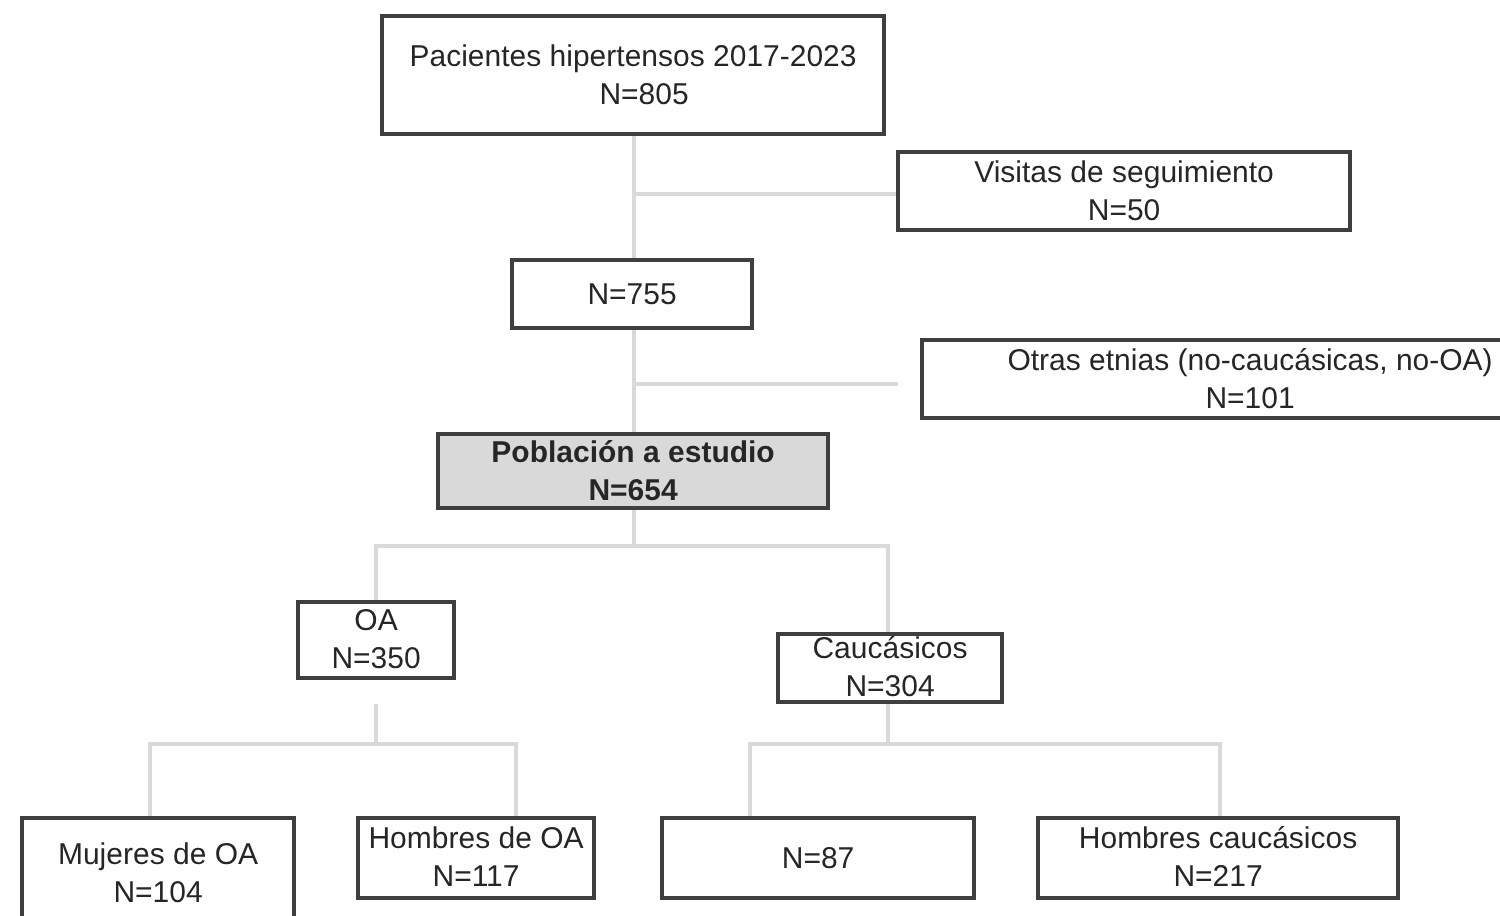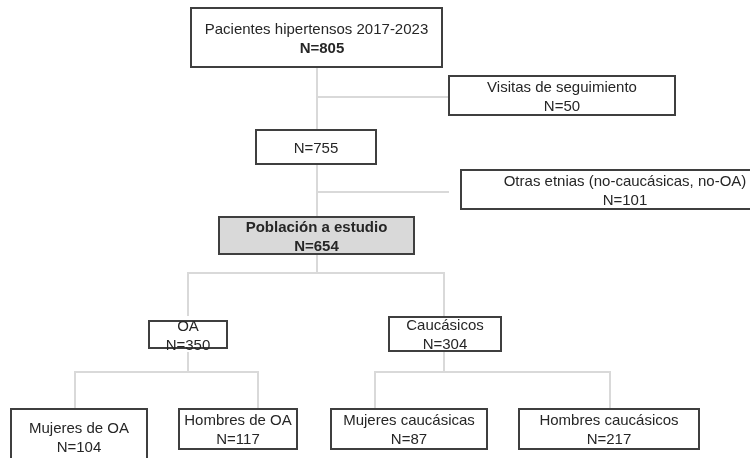--- a/index.html
+++ b/index.html
@@ -33,21 +33,21 @@
     text-align: center;
     font-size: 15px;
     line-height: 19px;
     z-index: 2;
   }
   .box.highlight {
     background: #d9d9d9;
     border-width: 2.5px;
     font-weight: bold;
   }
-  .bold { font-weight: bold; margin-left: 11px; }
+  .bold { font-weight: normal; margin-left: 11px; }
 </style>
 </head>
 <body>
 
 <div class="canvas">
 
   <div class="line" style="left:316px;top:68px;width:2px;height:62px"></div>
   <div class="line" style="left:317px;top:96px;width:131px;height:2px"></div>
   <div class="line" style="left:316px;top:165px;width:2px;height:52px"></div>
   <div class="line" style="left:317px;top:191px;width:132px;height:2px"></div>
@@ -81,42 +81,41 @@
   <div class="box" style="left:460px;top:169px;width:330px;height:41px">
     <div>Otras etnias (no-caucásicas, no-OA)</div>
     <div>N=101</div>
   </div>
 
   <div class="box highlight" style="left:218px;top:216px;width:197px;height:39px">
     <div>Población a estudio</div>
     <div>N=654</div>
   </div>
 
-  <div class="box" style="left:148px;top:320px;width:80px;height:29px">
+  <div class="box" style="left:148px;top:300px;width:80px;height:40px">
     <div>OA</div>
     <div>N=350</div>
   </div>
 
   <div class="box" style="left:388px;top:316px;width:114px;height:36px">
     <div>Caucásicos</div>
     <div>N=304</div>
   </div>
 
   <div class="box" style="left:10px;top:408px;width:138px;height:58px">
     <div>Mujeres de OA</div>
     <div>N=104</div>
   </div>
 
   <div class="box" style="left:178px;top:408px;width:120px;height:42px">
     <div>Hombres de OA</div>
     <div>N=117</div>
   </div>
 
   <div class="box" style="left:330px;top:408px;width:158px;height:42px">
-    <div>Mujeres caucásicas</div>
     <div>N=87</div>
   </div>
 
   <div class="box" style="left:518px;top:408px;width:182px;height:42px">
     <div>Hombres caucásicos</div>
     <div>N=217</div>
   </div>
 
 </div>
 

